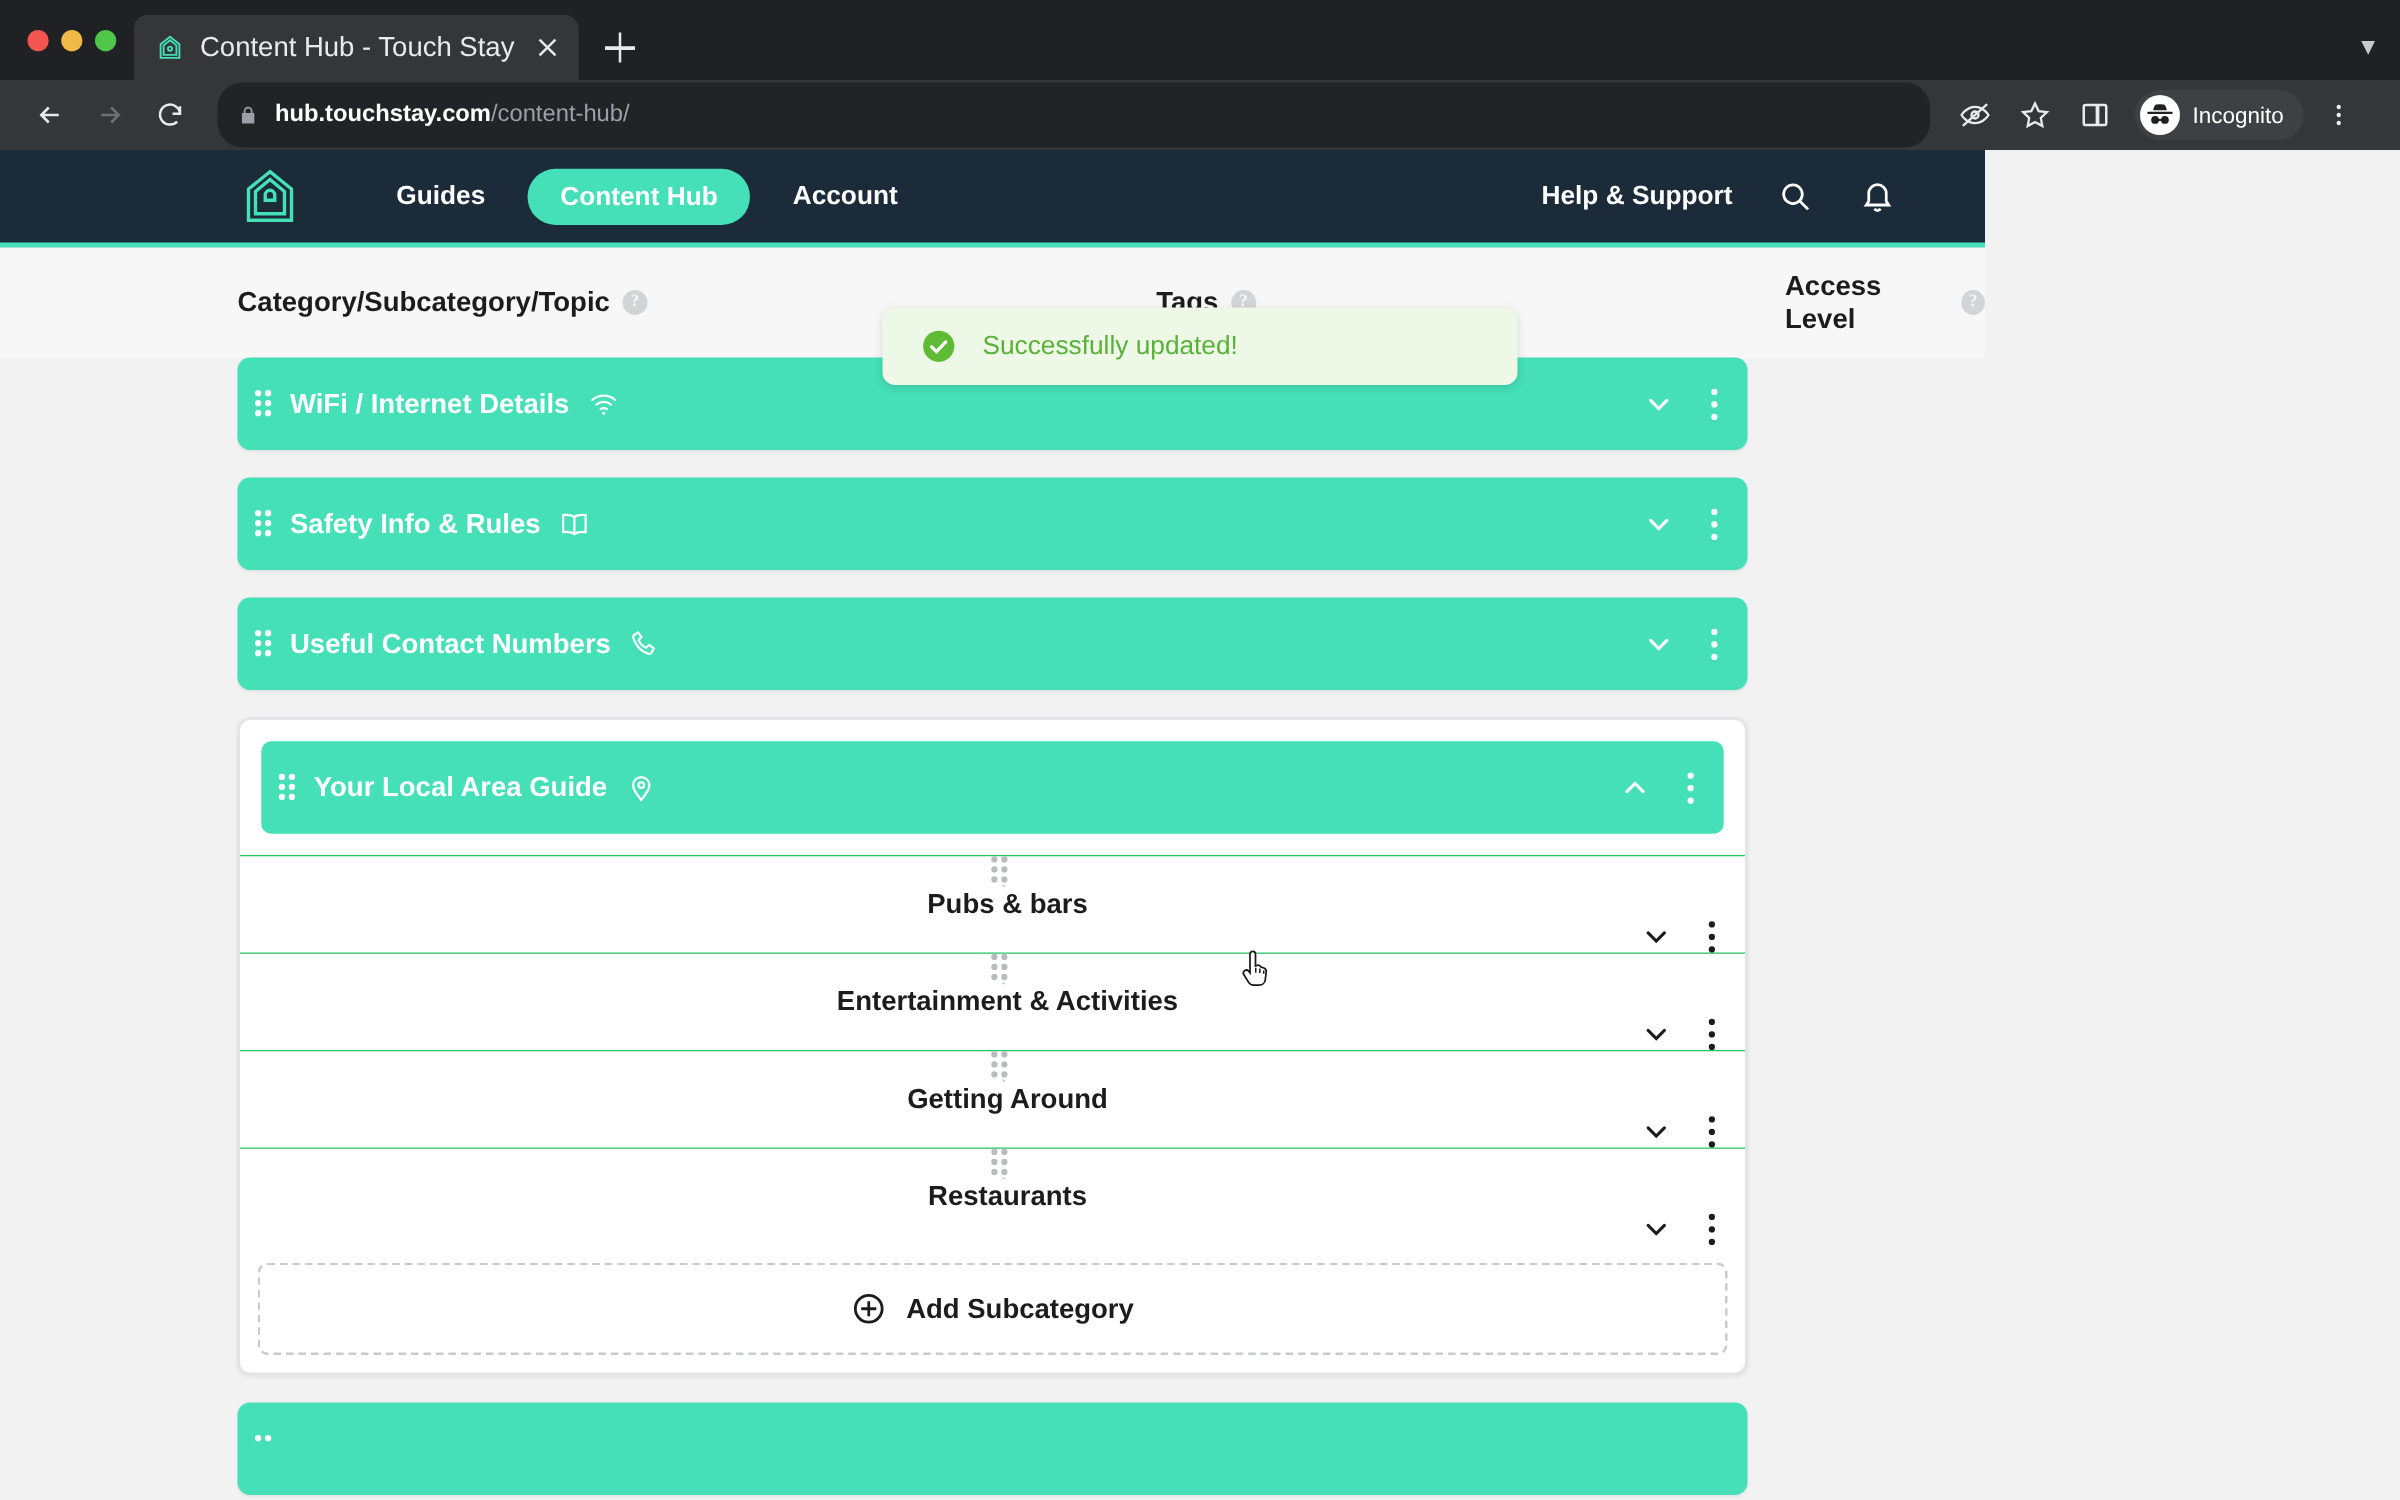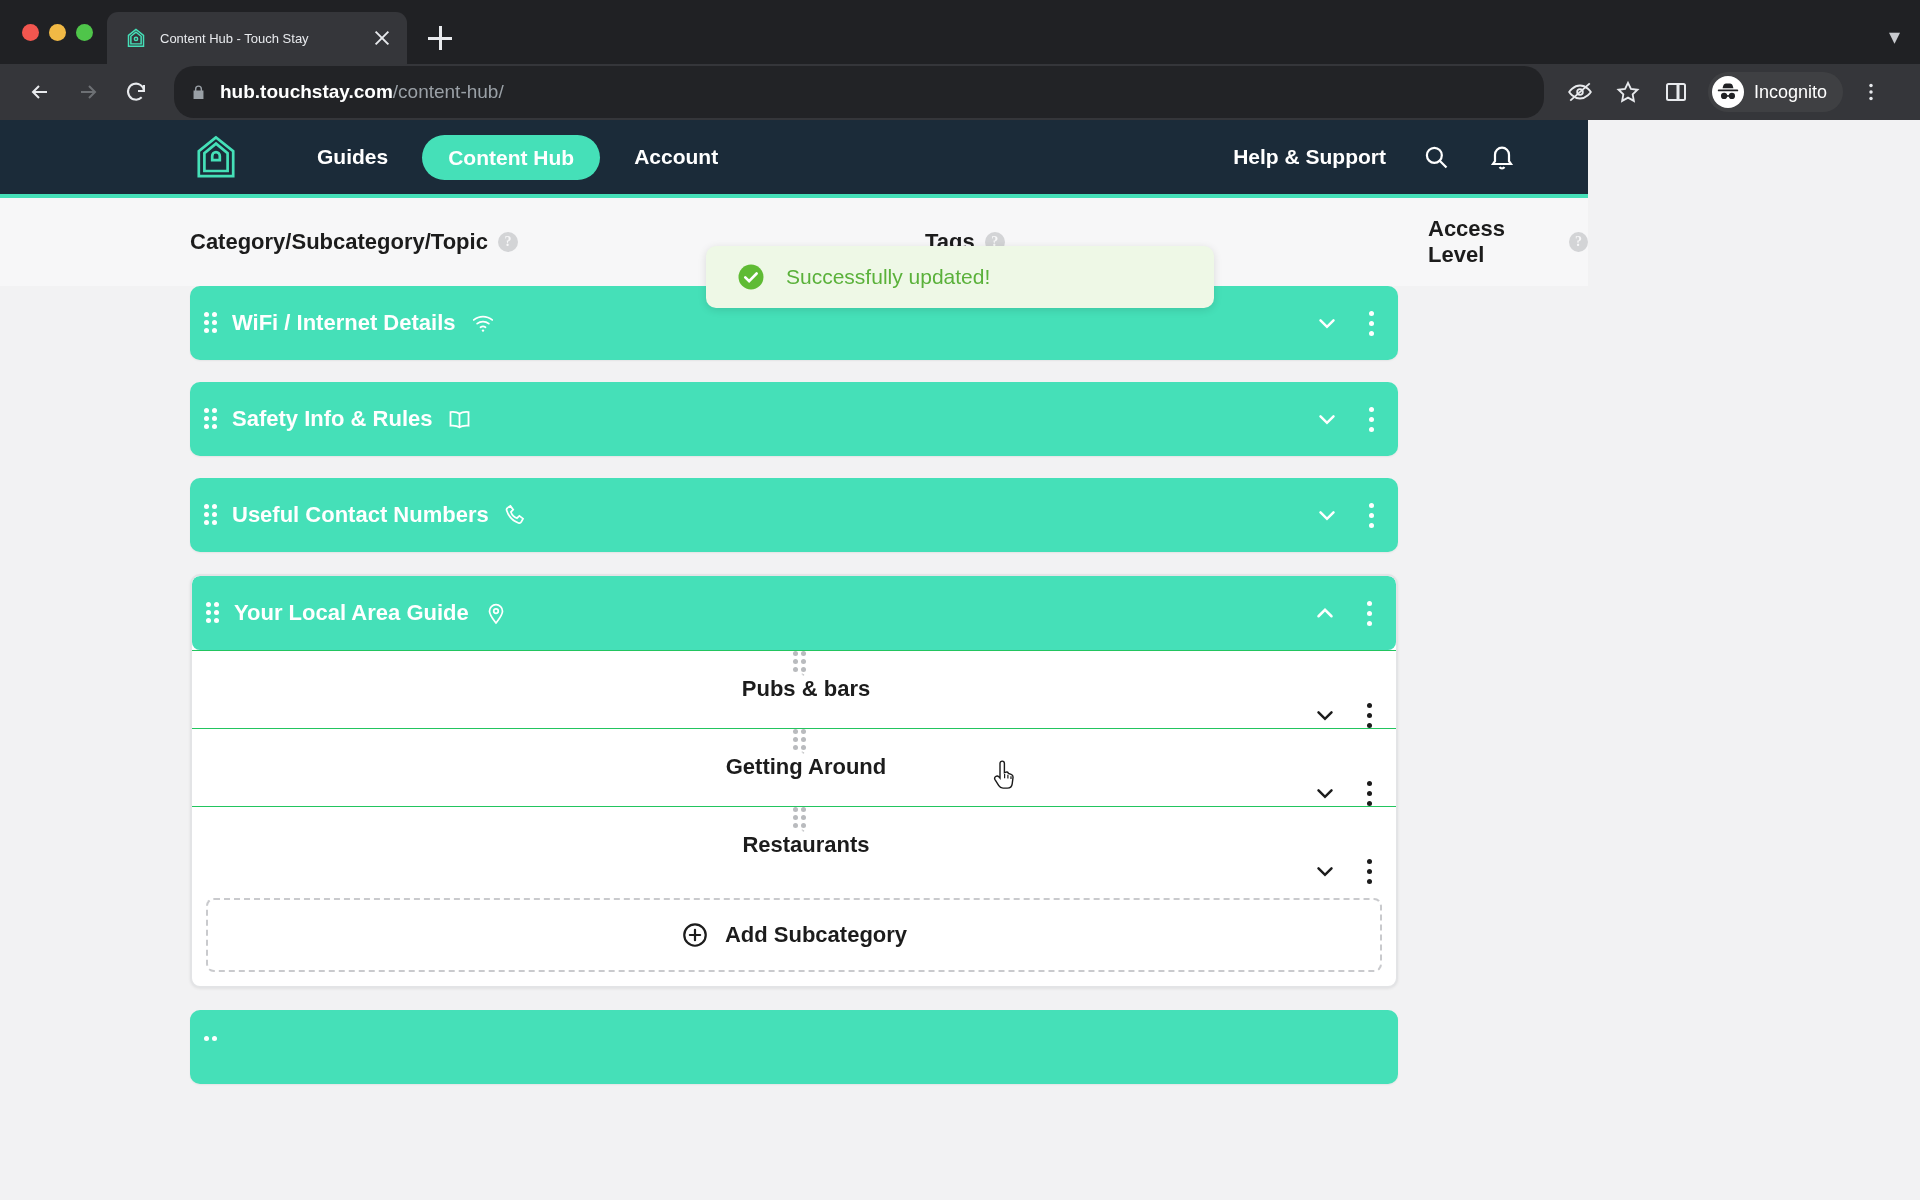--- a/index.html
+++ b/index.html
@@ -21,21 +21,21 @@
   .dot.red { background: #f2564f; }
   .dot.yellow { background: #f1b945; }
   .dot.green { background: #4fc54a; }
   .tab {
     height: 52px; min-width: 300px; background: #35363a;
     border-radius: 11px 11px 0 0; display: flex; align-items: center;
     padding: 0 12px 0 18px; gap: 13px; position: relative;
   }
   .tab-fav { width: 22px; height: 22px; flex: 0 0 22px; display: block; }
   .tab-title {
-    color: #e8eaed; font-size: 13px; white-space: nowrap;
+    color: #e8eaed; font-size: 22px; white-space: nowrap;
     overflow: hidden; text-overflow: ellipsis; flex: 1;
   }
   .tab-close { width: 26px; height: 26px; position: relative; flex: 0 0 26px; cursor: pointer; }
   .tab-close::before, .tab-close::after {
     content: ""; position: absolute; left: 4px; top: 12px; width: 18px; height: 2px;
     background: #e8eaed;
   }
   .tab-close::before { transform: rotate(45deg); }
   .tab-close::after { transform: rotate(-45deg); }
   .newtab { width: 46px; height: 46px; position: relative; margin-left: 10px; margin-bottom: 3px; cursor: pointer; }
@@ -156,21 +156,21 @@
   .chev { width: 26px; height: 26px; cursor: pointer; display: flex; align-items: center; justify-content: center; }
   .kebab { width: 10px; height: 26px; display: flex; flex-direction: column; justify-content: center; gap: 5px; cursor: pointer; align-items: center; }
   .kebab i { width: 5px; height: 5px; border-radius: 50%; background: #ffffff; display: block; }
   .kebab.dark i { background: #1c1c1c; }
 
   
   .group {
     background: #ffffff; border-radius: 10px; border: 2px solid #e3e4e6;
     margin-bottom: 22px; overflow: hidden; box-shadow: 0 1px 3px rgba(0,0,0,.07);
   }
-  .group .catrow { margin: 0; border-radius: 8px; box-shadow: none; }
+  .group .catrow { margin: 17px; border-radius: 8px; box-shadow: none; }
   .subrow {
     height: 78px; background: #ffffff; display: flex; align-items: center;
     border-top: 1px solid #22c55e; cursor: pointer; flex-direction: column;
   }
   .subarrow { width: 26px; height: 26px; margin-left: 18px; color: #5b5e63; }
   .subtitle { color: #1c1c1c; font-size: 22px; font-weight: 700; margin-left: 24px; }
   .addbtn {
     margin: 14px; height: 74px; border: 2px dashed #c9cacd; border-radius: 8px;
     display: flex; align-items: center; justify-content: center; gap: 16px; cursor: pointer;
     background: #ffffff;
@@ -481,20 +481,47 @@
                 </svg>
             </span>
             <span class="kebab dark">
                 <i></i>
                 <i></i>
                 <i></i>
               </span>
           </span>
         </div>
 
+        <div class="subrow">
+          <span class="drag grey">
+              <i></i>
+              <i></i>
+              <i></i>
+              <i></i>
+              <i></i>
+              <i></i>
+            </span>
+          <svg class="subarrow" viewBox="0 0 24 24" fill="none" stroke="currentColor" stroke-width="1.8" stroke-linecap="round">
+            <path d="M6 4v11h13"></path>
+              <path d="M15 11l4 4-4 4"></path>
+          </svg>
+          <span class="subtitle">Entertainment &amp; Activities</span>
+          <span class="row-actions">
+            <span class="chev">
+              <svg width="26" height="26" viewBox="0 0 24 24" fill="none" stroke="#1c1c1c" stroke-width="2.3" stroke-linecap="round">
+                  <path d="M6 9.5 12 15.5 18 9.5"></path>
+                </svg>
+            </span>
+            <span class="kebab dark">
+                <i></i>
+                <i></i>
+                <i></i>
+              </span>
+          </span>
+        </div>
 
         <div class="subrow">
           <span class="drag grey">
               <i></i>
               <i></i>
               <i></i>
               <i></i>
               <i></i>
               <i></i>
             </span>

